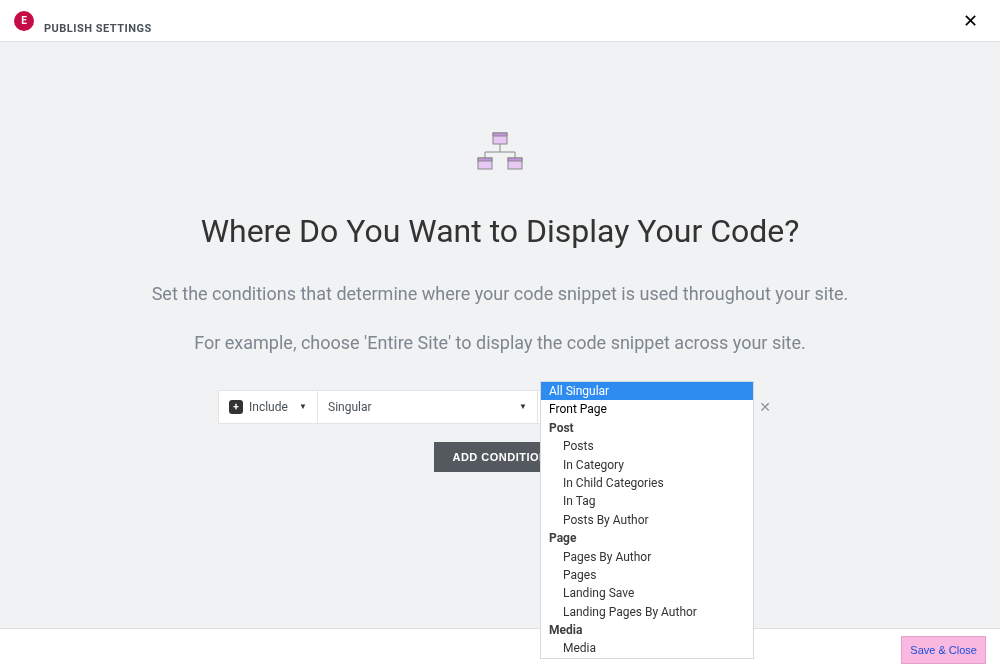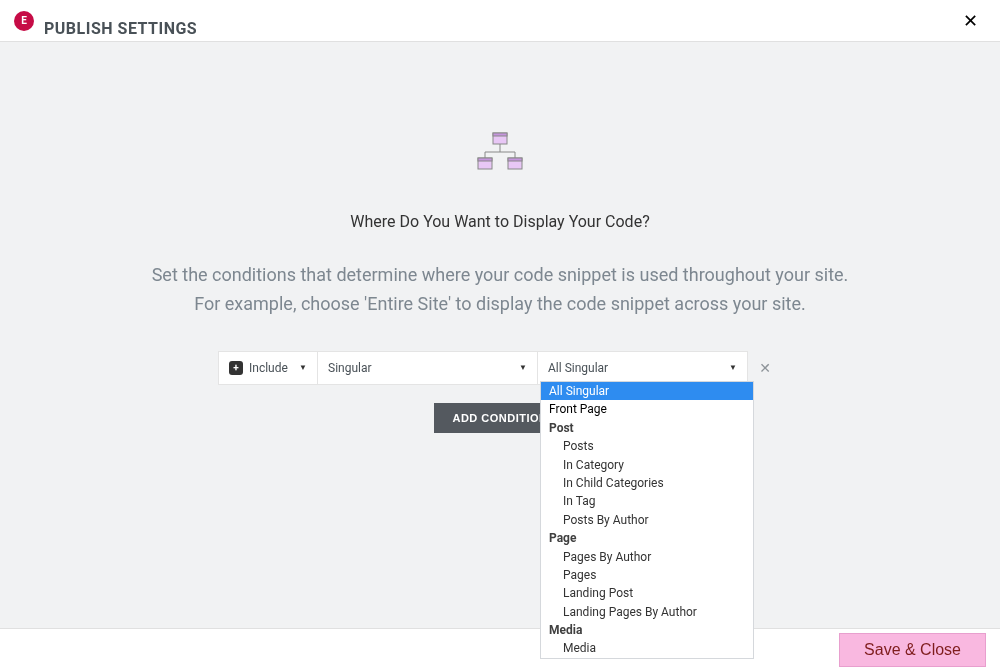--- a/index.html
+++ b/index.html
@@ -22,21 +22,21 @@
   }
   .header-left { display: flex; align-items: center; gap: 10px; }
   .logo {
     width: 20px; height: 20px;
     background: #c60c46;
     border-radius: 50%;
     display: flex; align-items: center; justify-content: center;
     color: #fff; font-weight: bold; font-size: 10px;
   }
   .header-title {
-    font-size: 16px;
+    font-size: 11px;
     font-weight: 700;
     letter-spacing: 0.5px;
     color: #495157;
     margin-top: 16px;
   }
   .close-x {
     font-size: 18px;
     color: #000;
     cursor: pointer;
     padding: 4px 8px;
@@ -48,33 +48,33 @@
     position: relative;
     padding-top: 90px;
   }
   .illustration {
     display: flex;
     justify-content: center;
     margin-bottom: 40px;
   }
   .illus-svg { width: 46px; height: 40px; }
   .heading {
-    font-size: 16px;
+    font-size: 32px;
     font-weight: 400;
     color: #333;
     text-align: center;
     margin-bottom: 30px;
   }
   .sub1, .sub2 {
     font-size: 18px;
     color: #7d8790;
     text-align: center;
     line-height: 1.6;
   }
-  .sub2 { margin-bottom: 32px; }
+  .sub2 { margin-bottom: 32px; margin-top: 20px; }
   .condition-row {
     display: flex;
     justify-content: center;
     gap: 0;
     position: relative;
     z-index: 5;
   }
   .sel {
     background: #fff;
     border: 1px solid #e4e4e4;
@@ -173,23 +173,23 @@
     background: #fff;
     border-top: 1px solid #e0e0e0;
     display: flex;
     justify-content: flex-end;
     align-items: center;
     padding: 0 14px;
   }
   .save-btn {
     background: #f9b8e0;
     border: 1px solid #e89fce;
-    color: #7f1d1d;
-    font-size: 16px;
-    padding: 7px 24px;
+    color: #1d4ed8;
+    font-size: 11px;
+    padding: 7px 8px;
     cursor: pointer;
   }
 </style>
 </head>
 <body>
 
 <div class="header">
   <div class="header-left">
     <div class="logo">E</div>
     <div class="header-title">PUBLISH SETTINGS</div>
@@ -246,21 +246,21 @@
     <div class="dd-item">Front Page</div>
     <div class="dd-group">Post</div>
     <div class="dd-child">Posts</div>
     <div class="dd-child">In Category</div>
     <div class="dd-child">In Child Categories</div>
     <div class="dd-child">In Tag</div>
     <div class="dd-child">Posts By Author</div>
     <div class="dd-group">Page</div>
     <div class="dd-child">Pages By Author</div>
     <div class="dd-child">Pages</div>
-    <div class="dd-child">Landing Post</div>
+    <div class="dd-child">Landing Save</div>
     <div class="dd-child">Landing Pages By Author</div>
     <div class="dd-group">Media</div>
     <div class="dd-child">Media</div>
   </div>
 
 <div class="footer">
   <button class="save-btn">Save &amp; Close</button>
 </div>
 
 </body></html>

